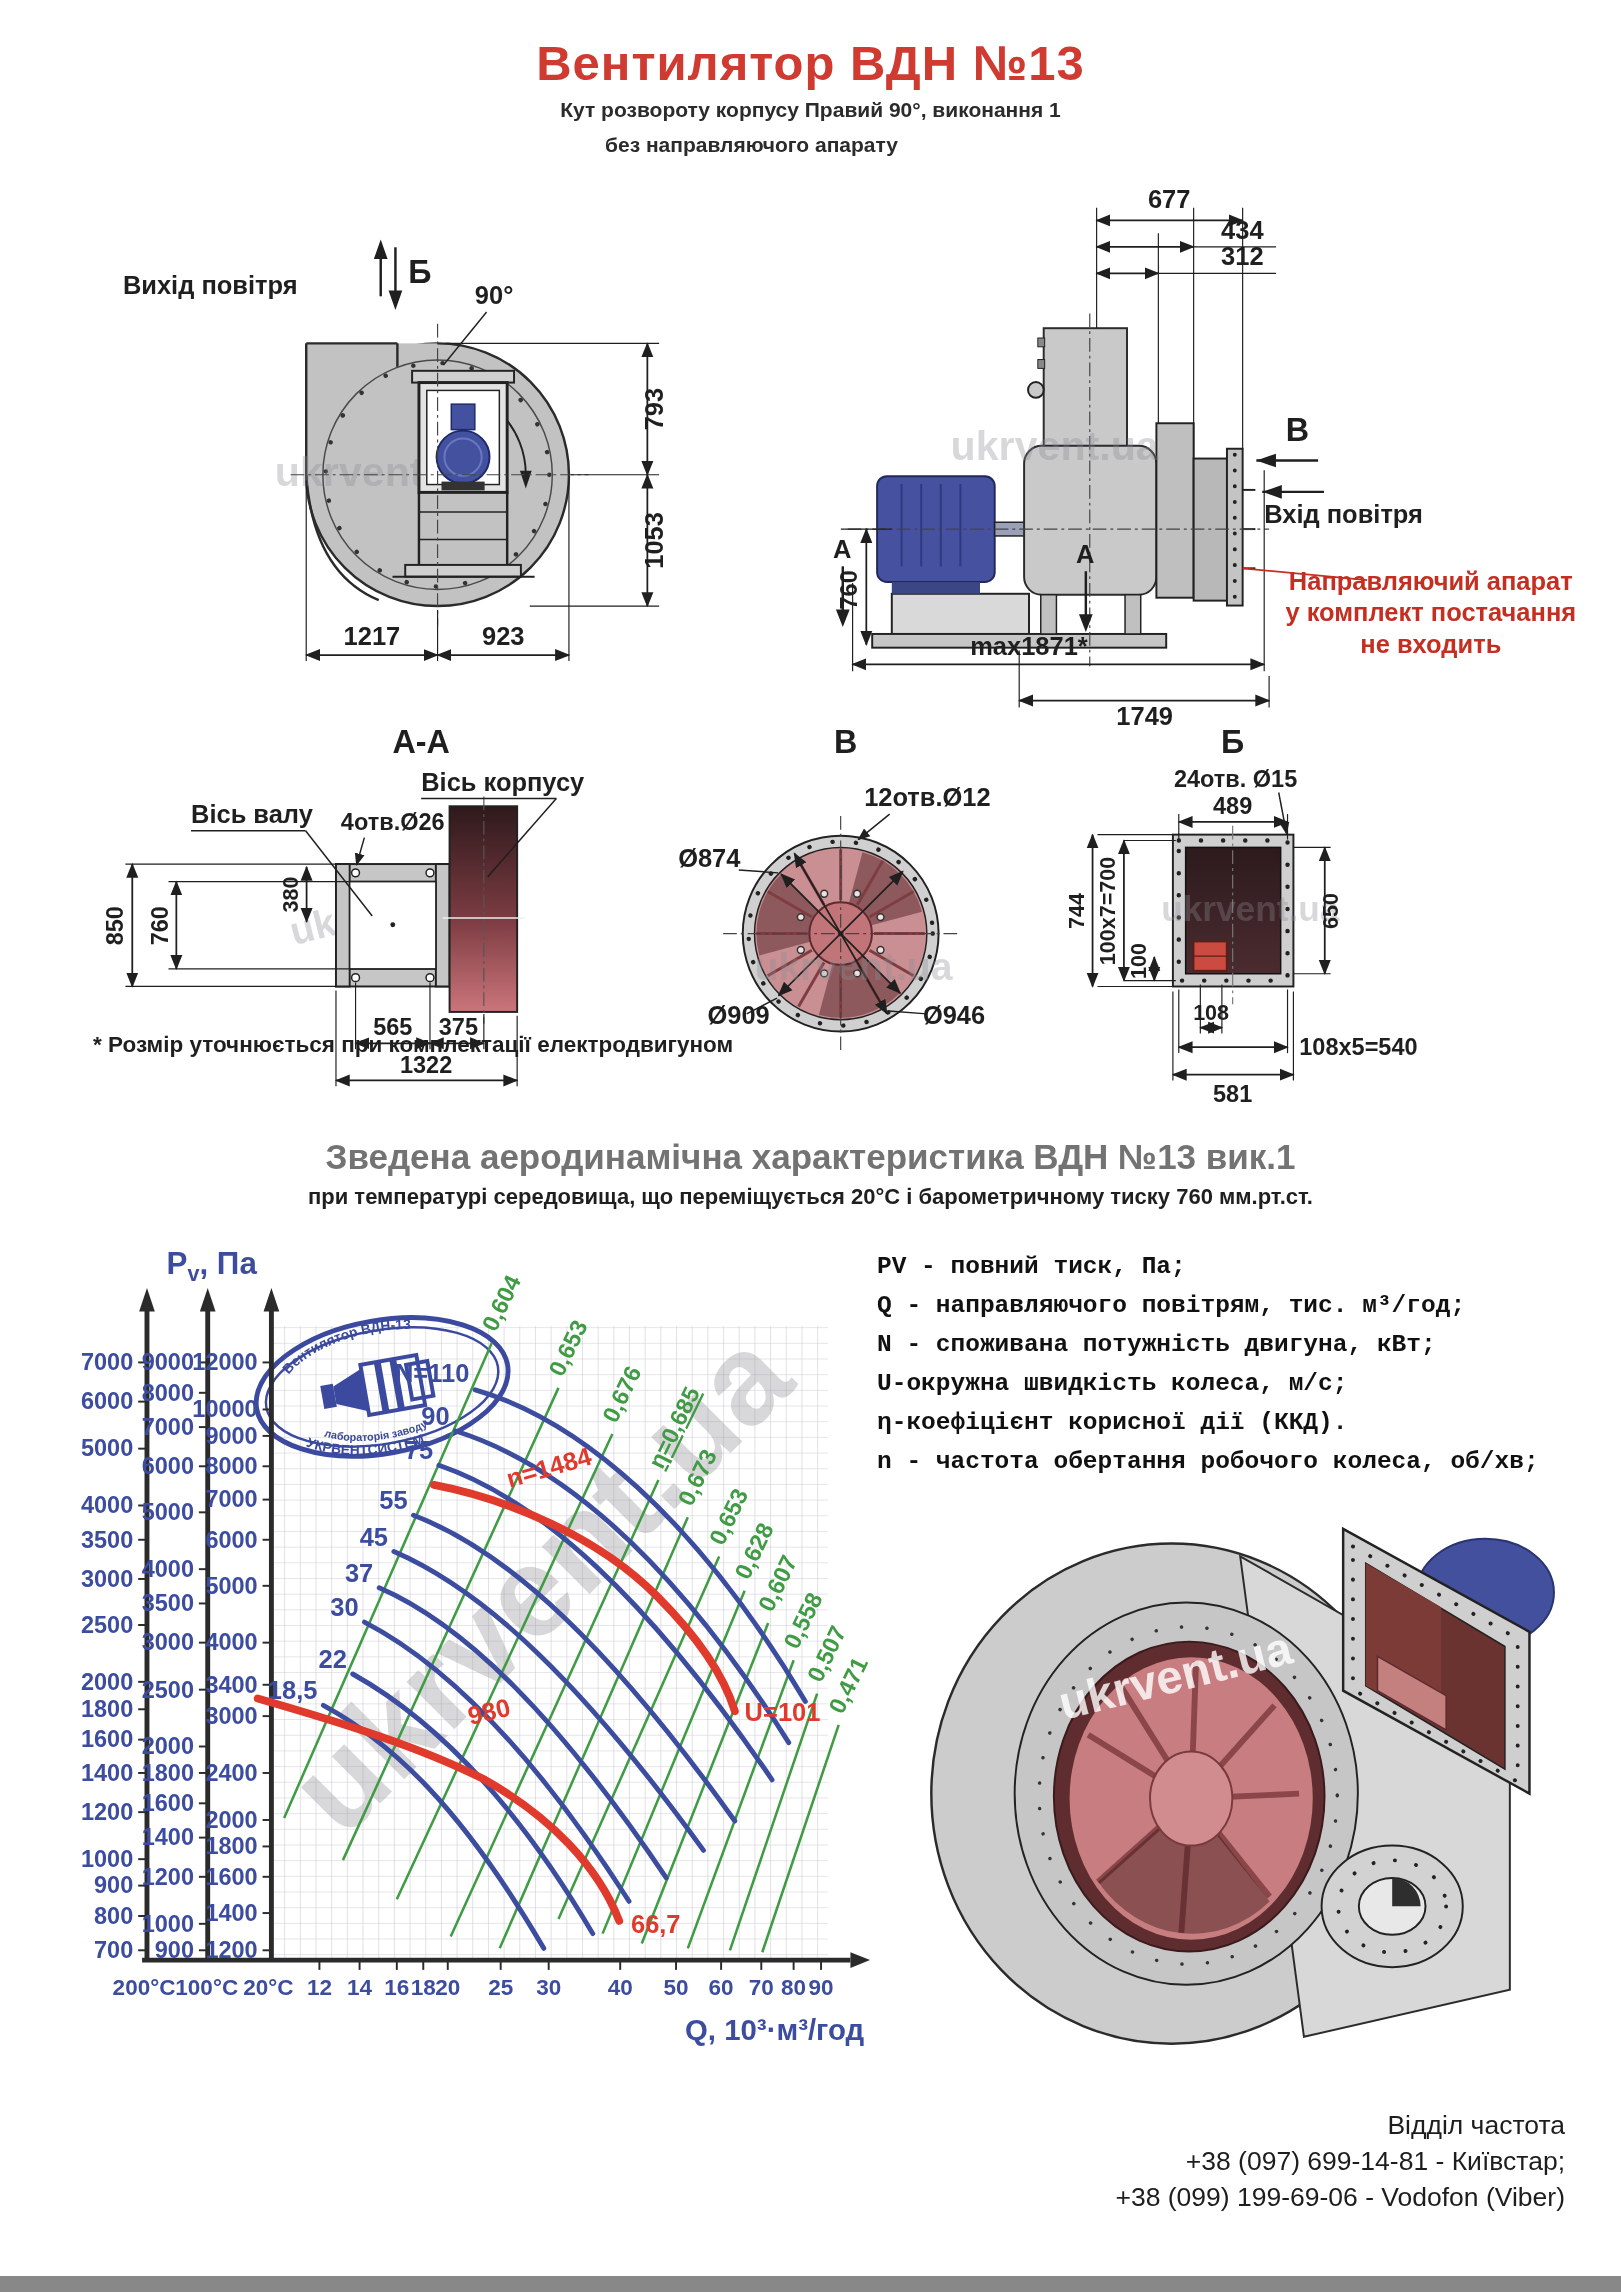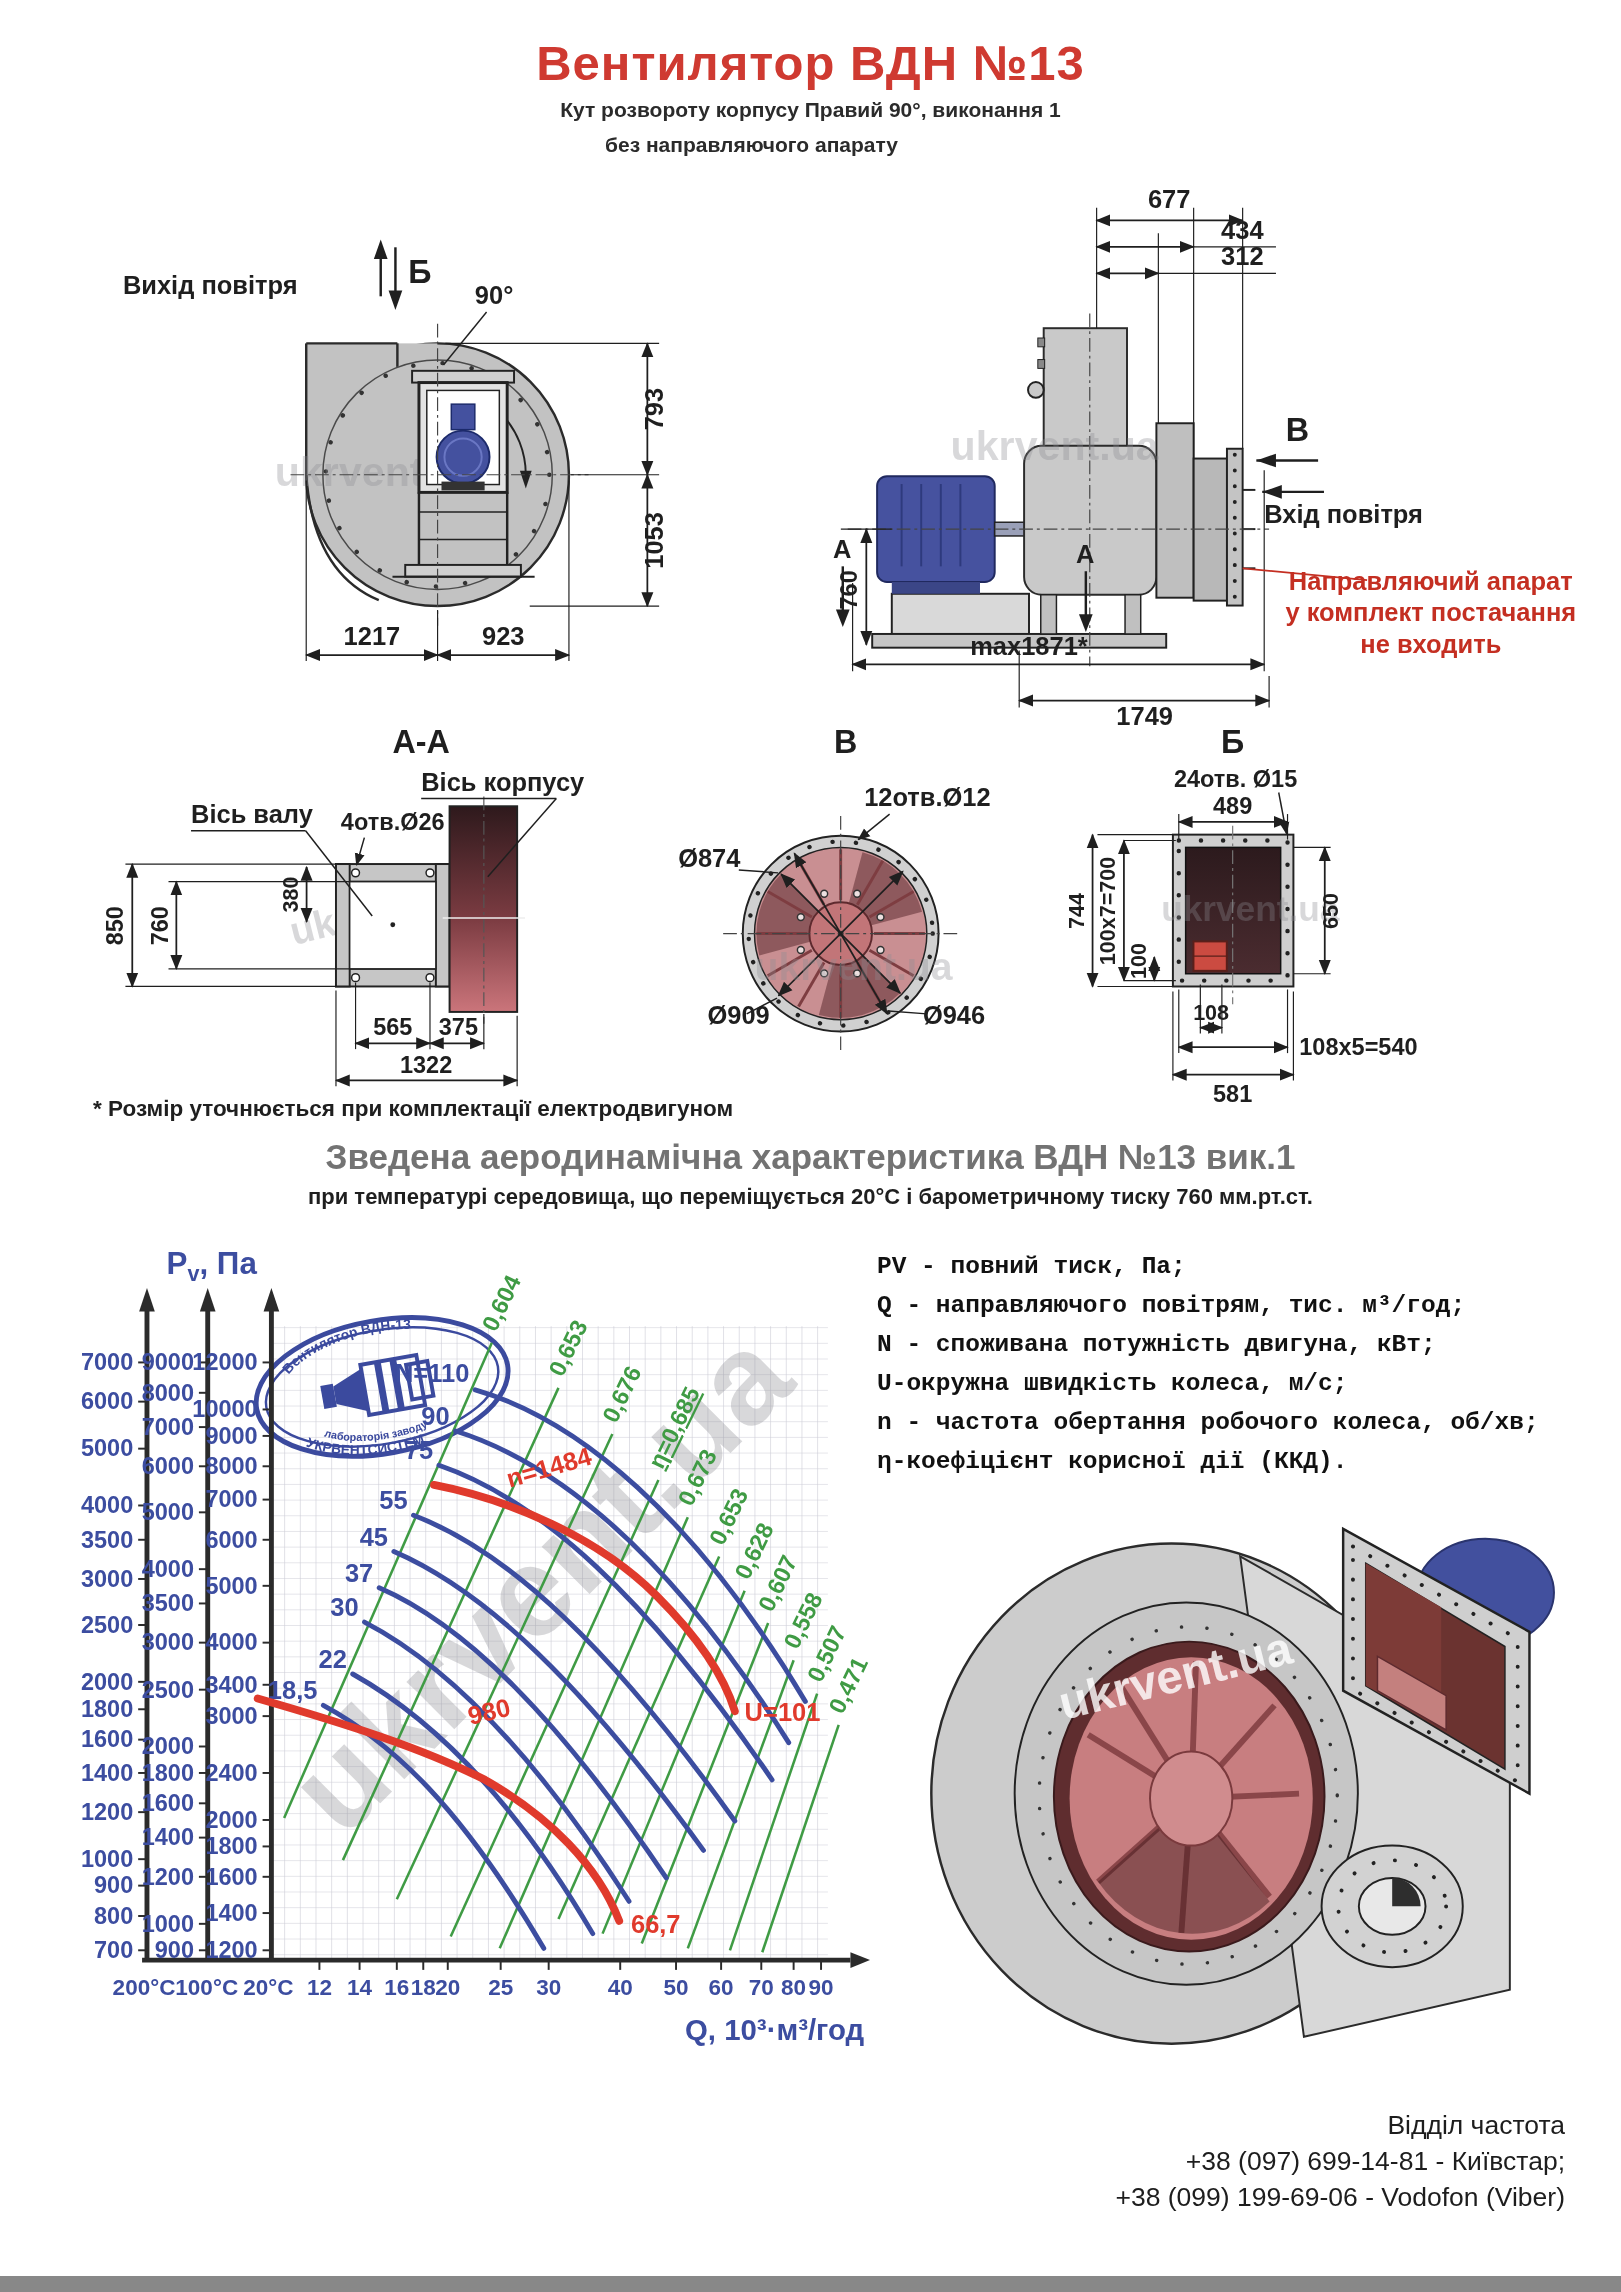--- a/index.html
+++ b/index.html
@@ -343,21 +343,21 @@
     <line x1="224" y1="275" x2="224" y2="340" stroke="#1f1f1f" stroke-width="1.2"></line>
     <line x1="113" y1="334" x2="224" y2="334" stroke="#1f1f1f" stroke-width="1.8" marker-start="url(#mA)" marker-end="url(#mA)"></line>
     <text class="dim" x="236" y="342">108x5=540</text>
     <line x1="107" y1="277" x2="107" y2="368" stroke="#1f1f1f" stroke-width="1.2"></line>
     <line x1="230" y1="277" x2="230" y2="368" stroke="#1f1f1f" stroke-width="1.2"></line>
     <line x1="107" y1="362" x2="230" y2="362" stroke="#1f1f1f" stroke-width="1.8" marker-start="url(#mA)" marker-end="url(#mA)"></line>
     <text class="dim" x="168" y="390" text-anchor="middle">581</text>
   </g>
 </svg>
 
-<div class="abs footnote" style="left:93px;top:1096px;">* Розмір уточнюється при комплектації електродвигуном</div>
+<div class="abs footnote" style="left:93px;top:1032px;">* Розмір уточнюється при комплектації електродвигуном</div>
 <div class="abs chead" style="left:0;top:1137px;">Зведена аеродинамічна характеристика ВДН №13 вик.1</div>
 <div class="abs csub" style="left:0;top:1184px;">при температурі середовища, що переміщується 20°С і барометричному тиску 760 мм.рт.ст.</div>
 
 <svg class="abs" style="left:49px;top:1233px" width="823" height="833" viewBox="0 0 840 850">
   <rect x="227" y="95" width="568" height="647" fill="url(#grid16)"></rect>
   <text class="wm" x="300" y="620" font-size="130" transform="rotate(-45 300 620)">ukrvent.ua</text>
 
   <g transform="translate(340,157) rotate(-10)">
     <ellipse rx="130" ry="68" fill="none" stroke="#3b4a9e" stroke-width="5"></ellipse>
     <ellipse rx="120" ry="58" fill="none" stroke="#3b4a9e" stroke-width="2.5"></ellipse>
@@ -589,22 +589,22 @@
     <text x="430" y="502" transform="rotate(-13 430 502)">980</text>
     <text x="594" y="714">66,7</text>
   </g>
 </svg>
 
 <div class="abs defs" style="left:877px;top:1247px;">
   <div>PV - повний тиск, Па;</div>
   <div>Q - направляючого повітрям, тис. м³/год;</div>
   <div>N - споживана потужність двигуна, кВт;</div>
   <div>U-окружна швидкість колеса, м/с;</div>
+  <div>η-коефіцієнт корисної дії (ККД).</div>
   <div>n - частота обертання робочого колеса, об/хв;</div>
-  <div>η-коефіцієнт корисної дії (ККД).</div>
 </div>
 
 <svg class="abs" style="left:897px;top:1470px" width="706" height="608" viewBox="0 0 720 620">
   <ellipse cx="280" cy="330" rx="245" ry="255" fill="#cccccc" stroke="#2b2b2b" stroke-width="2.5"></ellipse>
   <ellipse cx="600" cy="125" rx="70" ry="55" fill="#42509e" stroke="#2a346e" stroke-width="2"></ellipse>
   <polygon points="350,88 625,245 625,530 415,578" fill="#d8d8d8" stroke="#2b2b2b" stroke-width="2"></polygon>
   <ellipse cx="295" cy="330" rx="175" ry="195" fill="#c6c6c6" stroke="#222" stroke-width="2"></ellipse>
   <ellipse cx="297" cy="332" rx="152" ry="172" fill="none" stroke="#333" stroke-width="3.5" stroke-dasharray="0.1 26" stroke-linecap="round"></ellipse>
   <ellipse cx="298" cy="333" rx="138" ry="158" fill="#5f2d2f" stroke="#3a1a1c" stroke-width="2"></ellipse>
   <ellipse cx="300" cy="335" rx="124" ry="144" fill="#c87e80"></ellipse>

